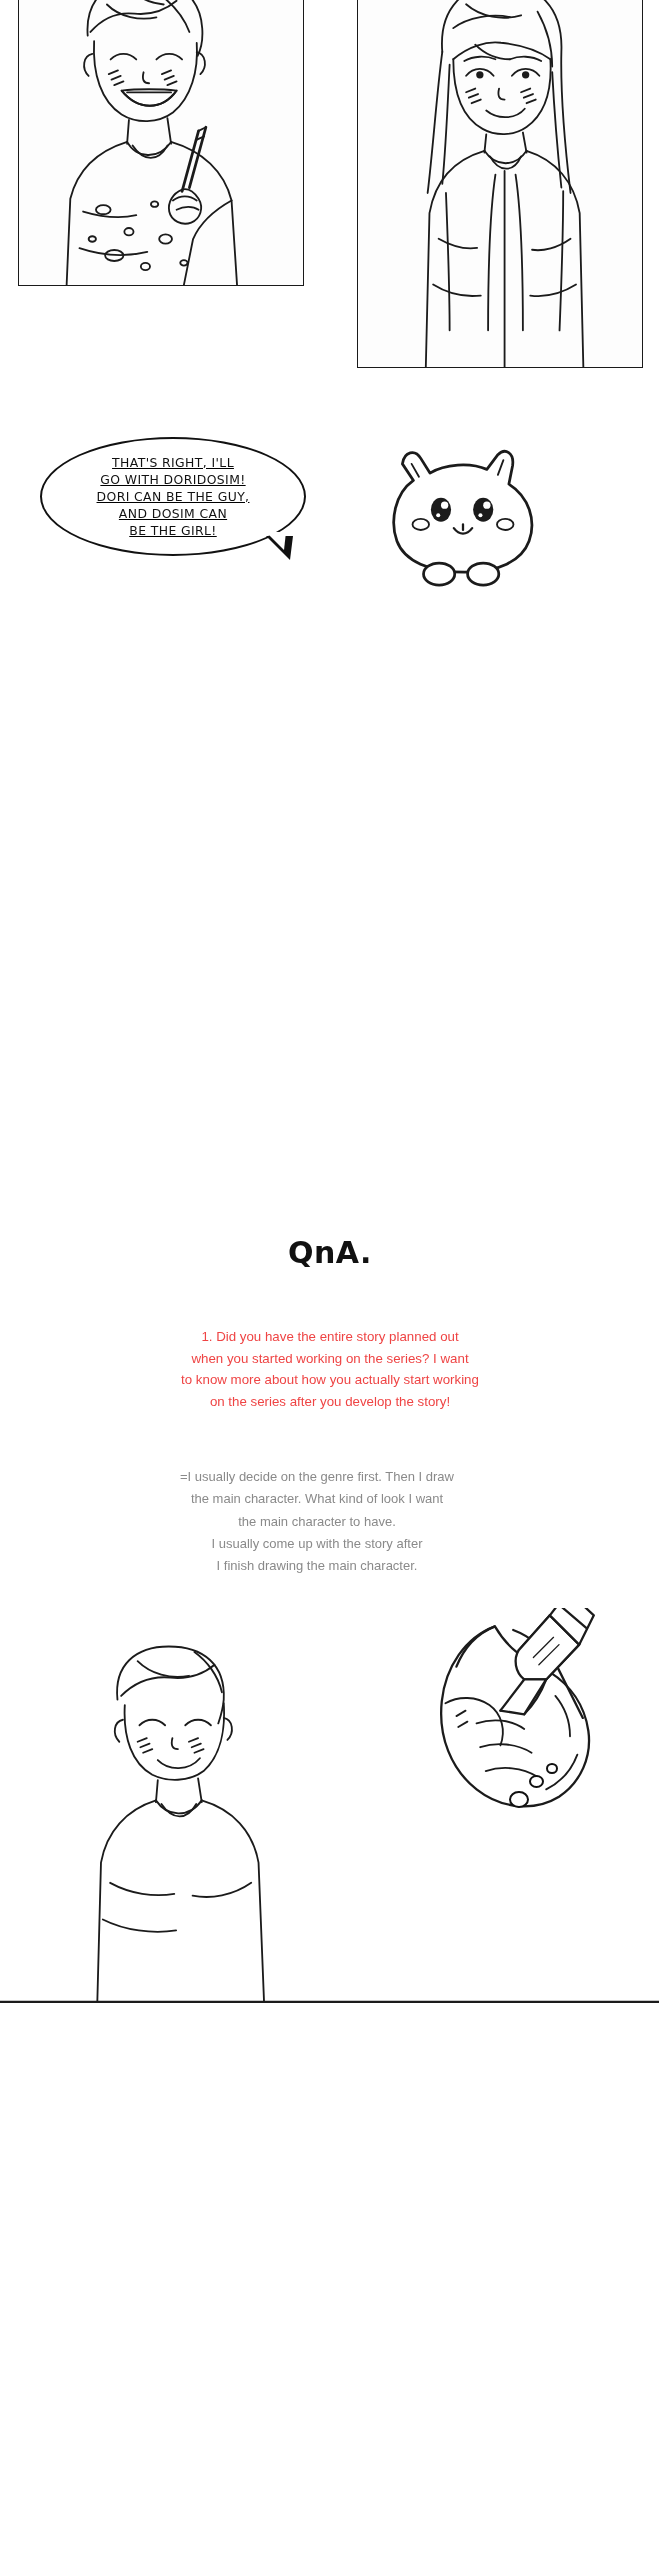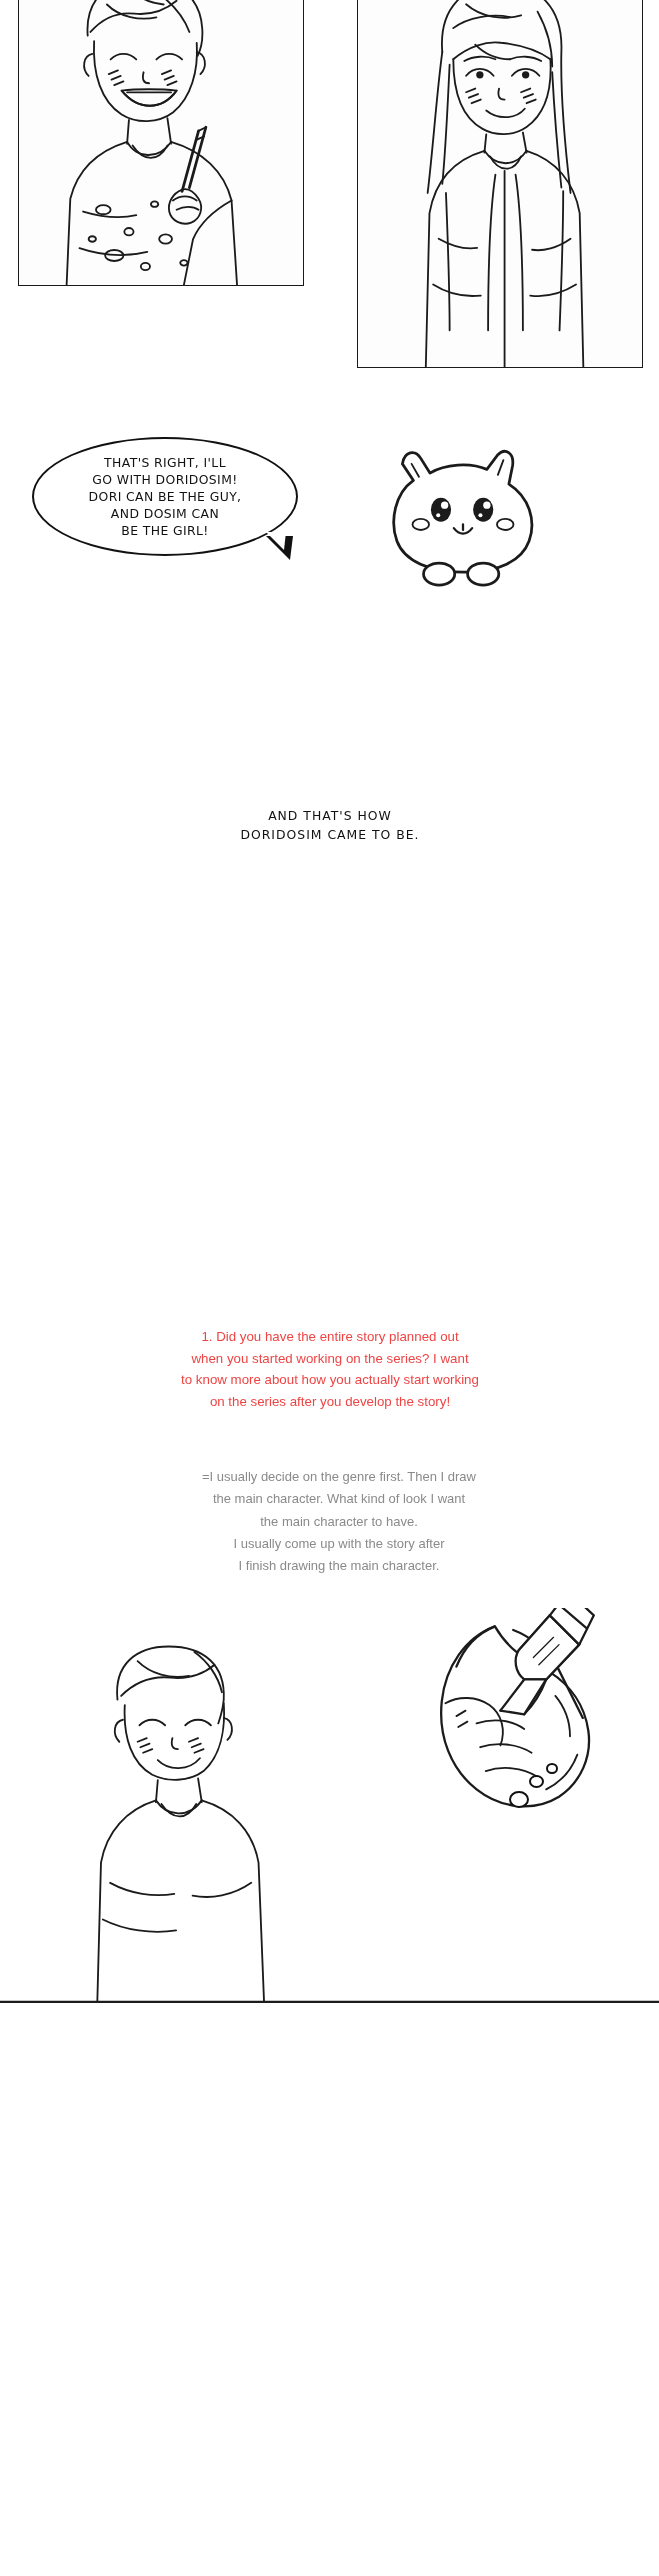--- a/index.html
+++ b/index.html
@@ -60,22 +60,22 @@
     font-weight: 500;
   }
 
   .tail {
     position: absolute;
     width: 0; height: 0;
   }
 
   
   #balloon-1 {
-    left: 32px; top: 437px;
-    width: 266px; height: 119px;
+    left: 40px; top: 437px;
+    width: 266px; height: 119px; text-decoration: underline;
   }
   #balloon-1-tail {
     left: 266px; top: 536px;
     border-left: 24px solid transparent;
     border-right: 3.7px solid transparent;
     border-top: 24px solid #111;
   }
   #balloon-1-tail-inner {
     position: absolute;
     left: 266px; top: 532px;
@@ -129,21 +129,21 @@
     font-family: "Liberation Sans", sans-serif;
     font-size: 13.3px;
     line-height: 1.62;
     color: #ef4444;
     white-space: pre-line;
   }
 
   
   .answer {
     position: absolute;
-    left: 64px; top: 1466px;
+    left: 42px; top: 1466px;
     width: 550px;
     text-align: center;
     font-family: "Liberation Sans", sans-serif;
     font-size: 13px;
     line-height: 1.72;
     color: #8a8a8a;
     white-space: pre-line;
   }
 
   
@@ -334,23 +334,22 @@
 
         <ellipse cx="64" cy="92" rx="9" ry="6" fill="none" stroke-width="2"></ellipse>
         <ellipse cx="156" cy="92" rx="9" ry="6" fill="none" stroke-width="2"></ellipse>
 
         <ellipse cx="84" cy="146" rx="17" ry="12"></ellipse>
         <ellipse cx="132" cy="146" rx="17" ry="12"></ellipse>
       </g>
     </svg>
   </div>
 
-  <div class="narration" id="narration-1">AND THAT'S HOW
-DORIDOSIM CAME TO BE.</div>
-
+
+  <div class="qna-title">QnA.</div>
 
   <div class="question">1. Did you have the entire story planned out
 when you started working on the series? I want
 to know more about how you actually start working
 on the series after you develop the story!</div>
 
   <div class="answer">=I usually decide on the genre first. Then I draw
 the main character. What kind of look I want
 the main character to have.
 I usually come up with the story after

